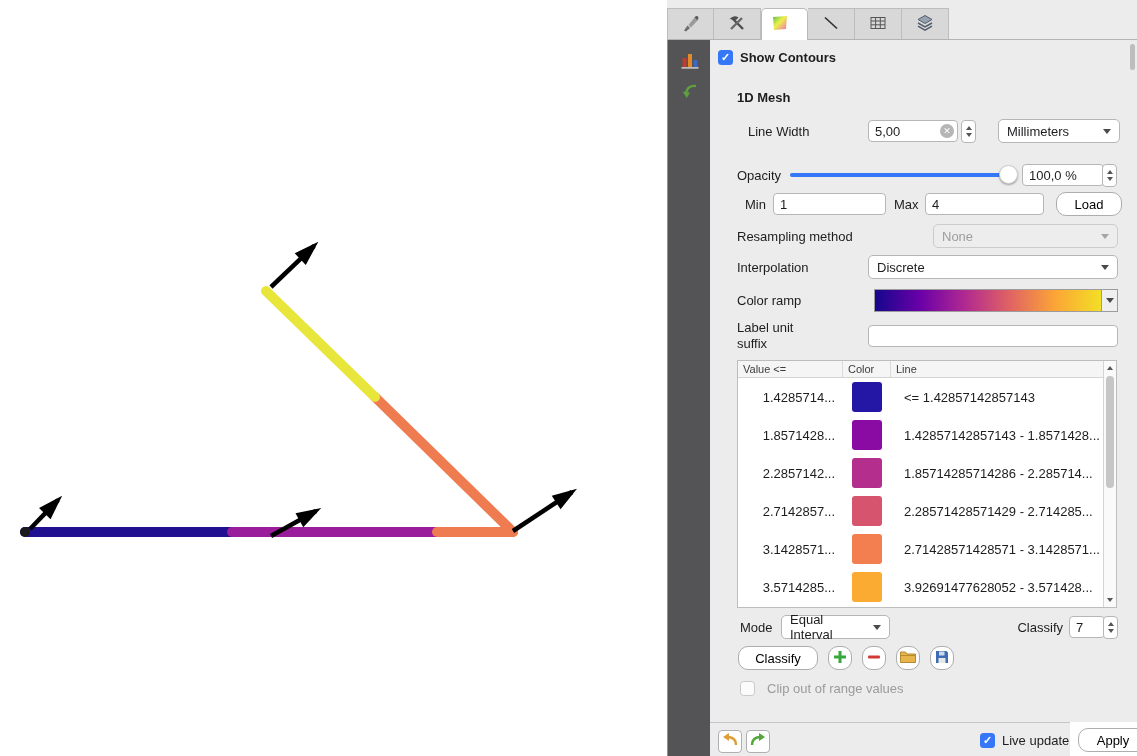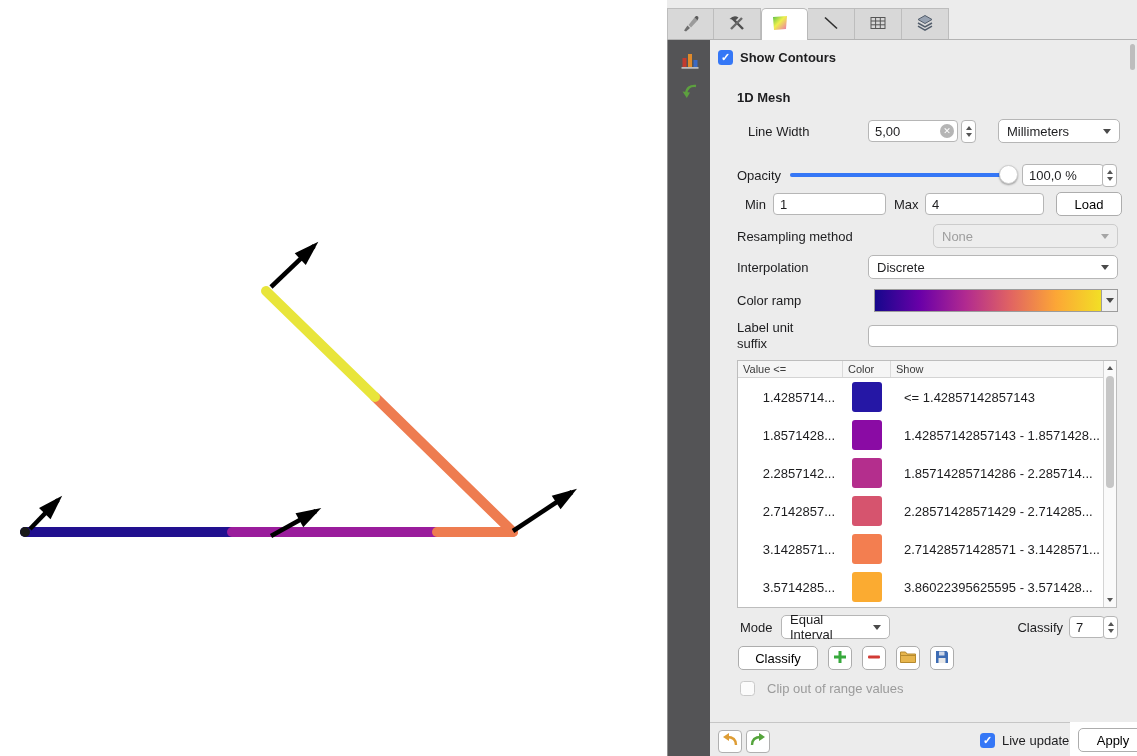--- a/index.html
+++ b/index.html
@@ -18,21 +18,21 @@
   
   .strip{position:absolute;left:667px;top:40px;width:43px;height:716px;background:#545456;
          border-left:1px solid #8f8f8f;box-sizing:border-box}
   .stripbtn{position:absolute;left:8px;width:27px;height:27px;display:flex;align-items:center;justify-content:center}
   
   .panel{position:absolute;left:710px;top:40px;width:427px;height:682px;background:#ececec}
   .r{position:absolute;display:flex;align-items:center}
   .b{font-weight:bold}
   .inp{height:22px;border:1px solid #b6b6b6;border-radius:4px;background:#fff;box-sizing:border-box;
        font:inherit;padding:0 6px;outline:none;color:#1d1d1f}
-  .btn{height:24px;border:1px solid #adadad;border-radius:5px;background:#fff;font:inherit;
+  .btn{height:24px;border:1px solid #adadad;border-radius:10px;background:#fff;font:inherit;
        display:flex;align-items:center;justify-content:center;box-sizing:border-box;cursor:default}
   .sel{height:24px;border:1px solid #b6b6b6;border-radius:5px;background:#fff;display:flex;align-items:center;
        box-sizing:border-box;padding:0 8px;justify-content:space-between}
   .sel.dis{background:#ededed;color:#9e9e9e;border-color:#cccccc}
   .tri-d{width:0;height:0;border-left:4px solid transparent;border-right:4px solid transparent;border-top:5px solid #4a4a4a;flex:none;margin-left:8px}
   .sel.dis .tri-d{border-top-color:#a5a5a5}
   .stepper{width:15px;height:23px;border:1px solid #b6b6b6;border-radius:4px;background:#fff;display:flex;
            flex-direction:column;align-items:center;justify-content:center;gap:3px;box-sizing:border-box;flex:none}
   .tu{width:0;height:0;border-left:3.5px solid transparent;border-right:3.5px solid transparent;border-bottom:4px solid #555}
   .td{width:0;height:0;border-left:3.5px solid transparent;border-right:3.5px solid transparent;border-top:4px solid #555}
@@ -272,21 +272,21 @@
       <span style="width:131px">
         <span class="wrap80">Label unit suffix</span>
       </span>
       <input class="inp" style="width: 250px;">
     </div>
 
     <div class="tbl">
       <div class="thead">
         <span class="th v">Value &lt;=</span>
         <span class="th c">Color</span>
-        <span class="th l">Show</span>
+        <span class="th l">Line</span>
       </div>
       <div class="tbody" id="trows">
           <div class="trow">
             <div class="tc v">1.4285714...</div>
             <div class="tc c">
               <span class="sw" style="background: rgb(37, 23, 165);"></span>
             </div>
             <div class="tc l">&lt;= 1.42857142857143</div>
           </div>
           <div class="trow">
@@ -315,21 +315,21 @@
             <div class="tc c">
               <span class="sw" style="background: rgb(243, 126, 80);"></span>
             </div>
             <div class="tc l">2.71428571428571 - 3.1428571...</div>
           </div>
           <div class="trow">
             <div class="tc v">3.5714285...</div>
             <div class="tc c">
               <span class="sw" style="background: rgb(251, 171, 49);"></span>
             </div>
-            <div class="tc l">3.86022395625595 - 3.571428...</div>
+            <div class="tc l">3.92691477628052 - 3.571428...</div>
           </div>
         </div>
       <div class="tsb">
         <span class="tu"></span>
         <span class="tthumb"></span>
         <span class="td"></span>
       </div>
     </div>
 
     <div class="r" style="left:30px;top:575px;height:24px;width:378px">

